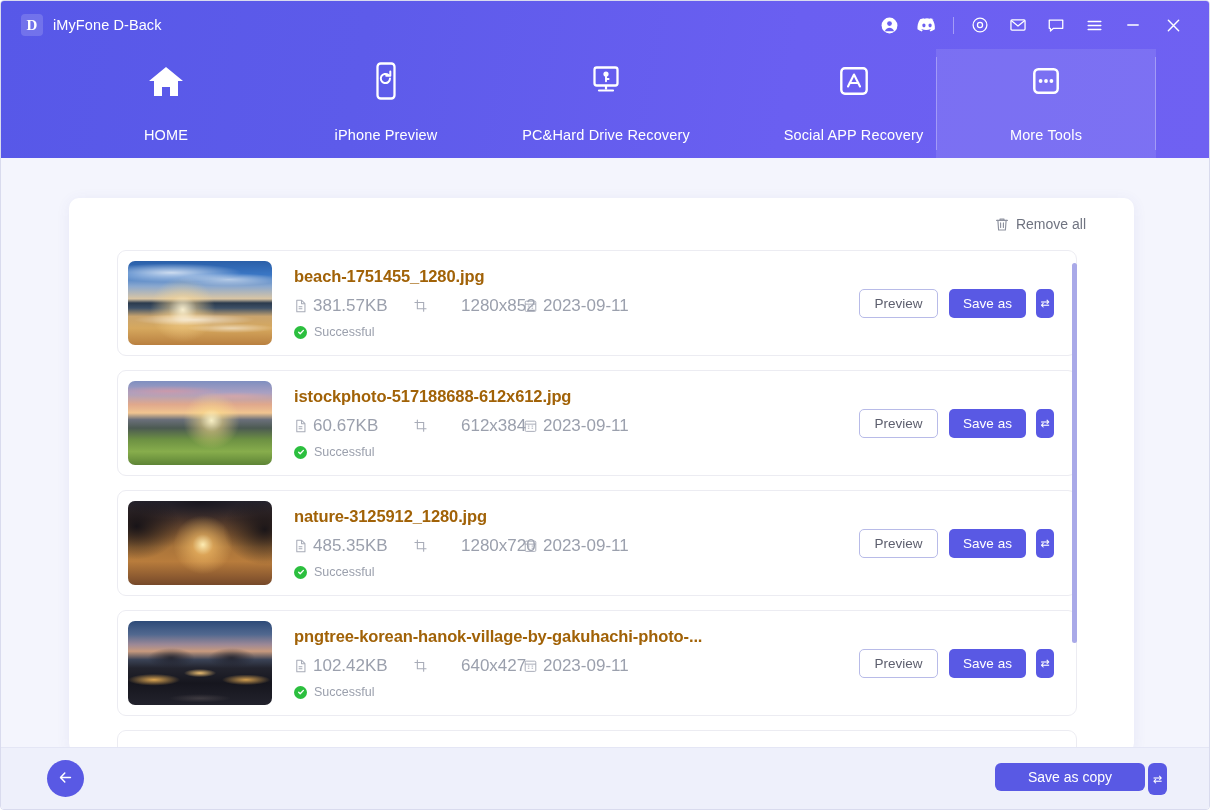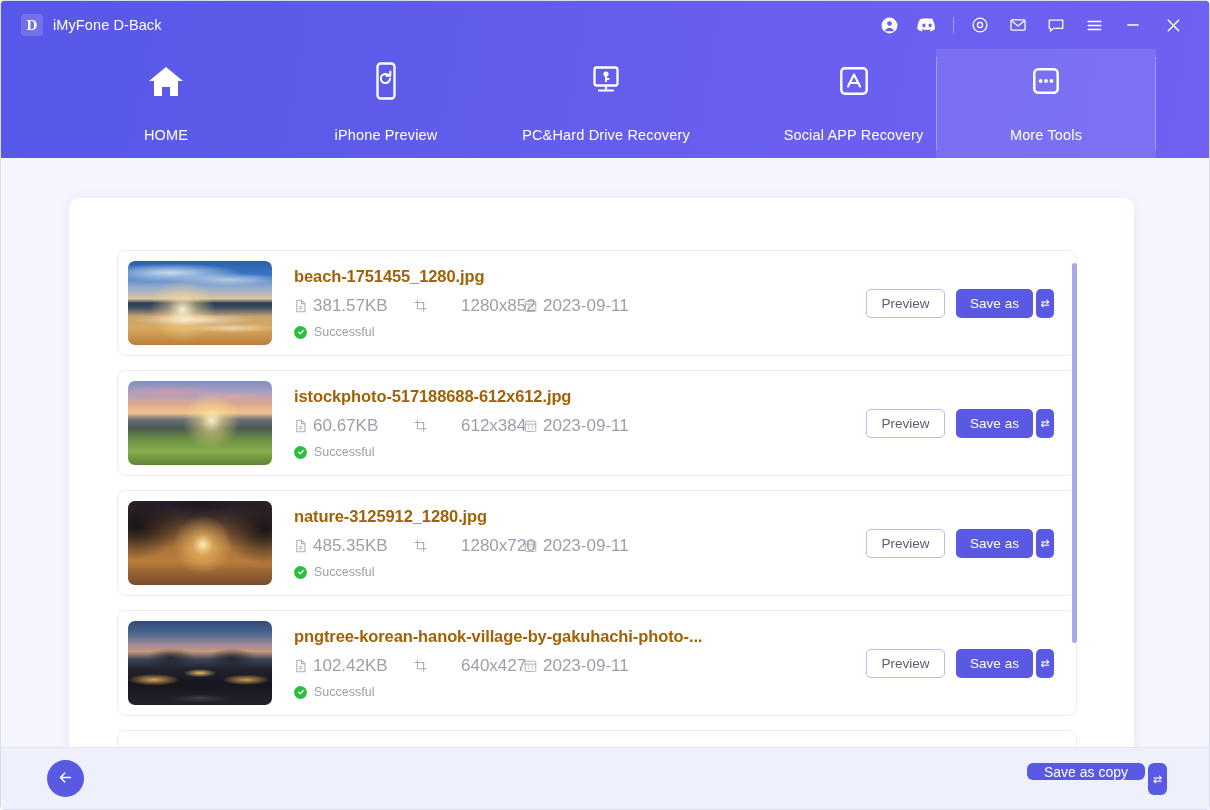--- a/index.html
+++ b/index.html
@@ -195,21 +195,21 @@
   .btn-preview {
     width: 79px; height: 29px;
     border: 1px solid #b8bbe8;
     border-radius: 5px;
     background: #fff;
     color: #5d5f6e;
     font-size: 13.5px;
     font-family: "Liberation Sans", sans-serif;
     cursor: pointer;
   }
-  .save-group { display: flex; align-items: stretch; gap: 3px; justify-content: space-between; }
+  .save-group { display: flex; align-items: stretch; gap: 10px; justify-content: space-between; }
   .btn-saveas {
     width: 77px; height: 29px;
     background: #5959e4;
     border: none;
     border-radius: 5px;
     color: #ffffff;
     font-size: 13.5px;
     font-family: "Liberation Sans", sans-serif;
     cursor: pointer;
   }
@@ -254,22 +254,22 @@
     border: none;
     display: flex; align-items: center; justify-content: center;
     cursor: pointer;
   }
   .footer-right {
     position: absolute;
     right: 42px; top: 15px;
     display: flex; align-items: stretch; gap: 3px;
   }
   .btn-savecopy {
-    height: 17px;
-    padding: 0 17px;
+    height: 28px;
+    padding: 0 33px;
     background: #5959e4;
     border: none; border-radius: 6px;
     color: #fff;
     font-size: 14px;
     font-family: "Liberation Sans", sans-serif;
     cursor: pointer;
   }
   .btn-copyswap {
     width: 19px; height: 32px;
     background: #5959e4;
@@ -461,20 +461,33 @@
         </div>
         <div class="nav-label">More Tools</div>
       </div>
     </div>
   </div>
 
   <div class="body-area">
 
     <div class="panel">
 
+      <div class="panel-top">
+        <div class="remove-all">
+          <span>
+            <svg width="14" height="15" viewBox="0 0 14 15" fill="none" stroke="#8d919e" stroke-width="1.15" stroke-linecap="round" stroke-linejoin="round">
+                <path d="M1.6 3.4h10.8"></path>
+                <path d="M5 3.4V2.1h4v1.3"></path>
+                <path d="M2.9 3.4 3.6 13h6.8l.7-9.6"></path>
+                <path d="M5.6 5.9v4.6M8.4 5.9v4.6"></path>
+              </svg>
+          </span>
+          <span>Remove all</span>
+        </div>
+      </div>
 
       <div class="list-wrap">
         <div class="list" id="file-list">
             <div class="row">
               <div class="thumb th-beach"></div>
               <div class="row-info">
                 <div class="fname">beach-1751455_1280.jpg</div>
                 <div class="meta">
                   <div class="meta-item m-size">
                     <span>

